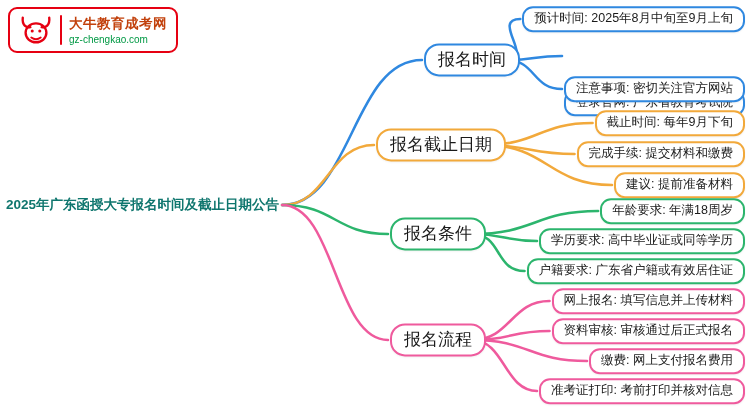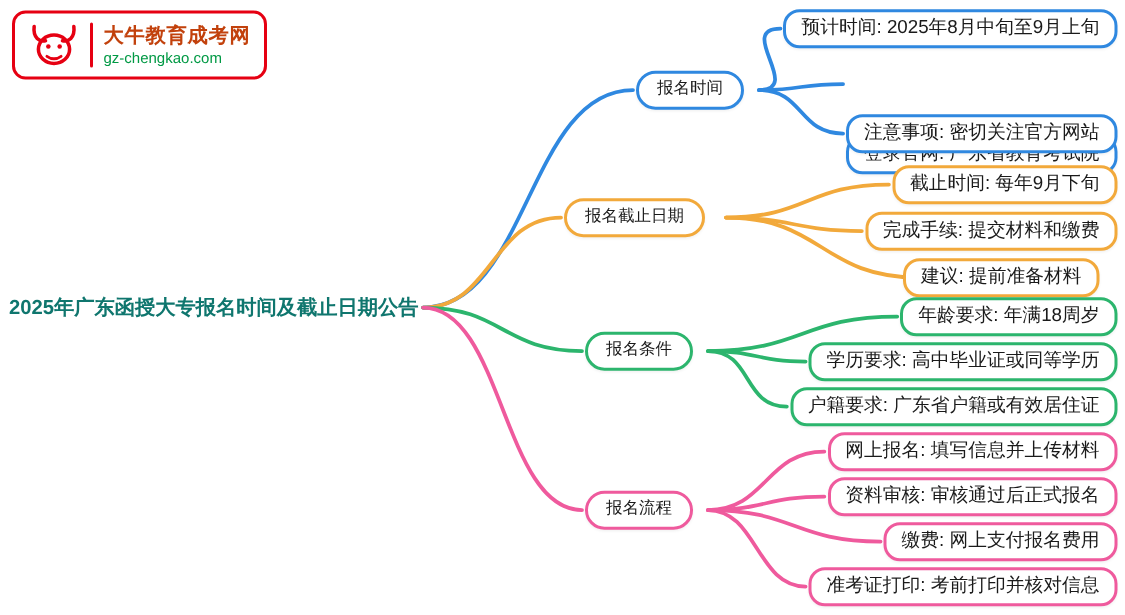--- a/index.html
+++ b/index.html
@@ -1,21 +1,21 @@
 <!DOCTYPE html>
 <html><head>
 <meta charset="utf-8">
 <style>
   html,body{margin:0;padding:0;background:#fff;}
   #stage{position:relative;width:750px;height:410px;background:#ffffff;overflow:hidden;
          font-family:"Liberation Sans","DejaVu Sans",sans-serif;}
   #edges{position:absolute;left:0;top:0;width:750px;height:410px;}
   .node{position:absolute;transform:translateY(-50%);background:#fff;border:2px solid #999;
         white-space:nowrap;color:#1a1a1a;box-shadow:0 1px 2px rgba(0,0,0,.06);line-height:1.25;}
-  .label-node{font-size:11px;padding:4px 12px;border-radius:15px;}
+  .label-node{font-size:17px;padding:4px 12px;border-radius:15px;}
   .child-node{font-size:12.5px;padding:3px 10px;border-radius:11px;}
   .root{position:absolute;left:6px;top:205px;transform:translateY(-50%);
         font-size:13.5px;font-weight:bold;color:#0f766e;white-space:nowrap;}
   .logo{position:absolute;left:8px;top:7px;display:flex;align-items:center;gap:7px;
         border:2px solid #e60012;border-radius:9px;padding:4px 9px;background:#fff;}
   .logo-divider{width:2px;height:30px;background:#e60012;border-radius:1px;}
   .logo-name{font-size:13.5px;font-weight:bold;color:#c2410c;letter-spacing:.5px;}
   .logo-url{font-size:10px;color:#009944;margin-top:1px;}
 </style>
 </head>
@@ -59,21 +59,21 @@
   </div>
 
   <div id="root-node" class="root">2025年广东函授大专报名时间及截止日期公告</div>
 <div class="node label-node" style="left: 424px; top: 60px; border-color: rgb(47, 136, 224);">报名时间</div>
     <div class="node child-node" style="right: 5px; top: 19px; border-color: rgb(47, 136, 224);">预计时间: 2025年8月中旬至9月上旬</div>
     <div class="node child-node" style="right: 5px; top: 56px; border-color: rgb(47, 136, 224); margin-top: 47px;">登录官网: 广东省教育考试院</div>
     <div class="node child-node" style="right: 5px; top: 89px; border-color: rgb(47, 136, 224);">注意事项: 密切关注官方网站</div>
     <div class="node label-node" style="left: 376px; top: 145px; border-color: rgb(242, 169, 59);">报名截止日期</div>
     <div class="node child-node" style="right: 5px; top: 123px; border-color: rgb(242, 169, 59);">截止时间: 每年9月下旬</div>
     <div class="node child-node" style="right: 5px; top: 154px; border-color: rgb(242, 169, 59);">完成手续: 提交材料和缴费</div>
-    <div class="node child-node" style="right: 17px; top: 185px; border-color: rgb(242, 169, 59); text-align: right;">建议: 提前准备材料</div>
+    <div class="node child-node" style="right: 5px; top: 185px; border-color: rgb(242, 169, 59); text-align: right;">建议: 提前准备材料</div>
     <div class="node label-node" style="left: 390px; top: 234px; border-color: rgb(44, 181, 109);">报名条件</div>
     <div class="node child-node" style="right: 5px; top: 211px; border-color: rgb(44, 181, 109);">年龄要求: 年满18周岁</div>
     <div class="node child-node" style="right: 5px; top: 241px; border-color: rgb(44, 181, 109);">学历要求: 高中毕业证或同等学历</div>
     <div class="node label-node" style="left: 390px; top: 340px; border-color: rgb(239, 90, 157);">报名流程</div>
     <div class="node child-node" style="right: 5px; top: 271px; border-color: rgb(44, 181, 109);">户籍要求: 广东省户籍或有效居住证</div>
     <div class="node child-node" style="right: 5px; top: 301px; border-color: rgb(239, 90, 157);">网上报名: 填写信息并上传材料</div>
     <div class="node child-node" style="right: 5px; top: 331px; border-color: rgb(239, 90, 157);">资料审核: 审核通过后正式报名</div>
     <div class="node child-node" style="right: 5px; top: 361px; border-color: rgb(239, 90, 157);">缴费: 网上支付报名费用</div>
     <div class="node child-node" style="right: 5px; top: 391px; border-color: rgb(239, 90, 157);">准考证打印: 考前打印并核对信息</div>
   </div>

